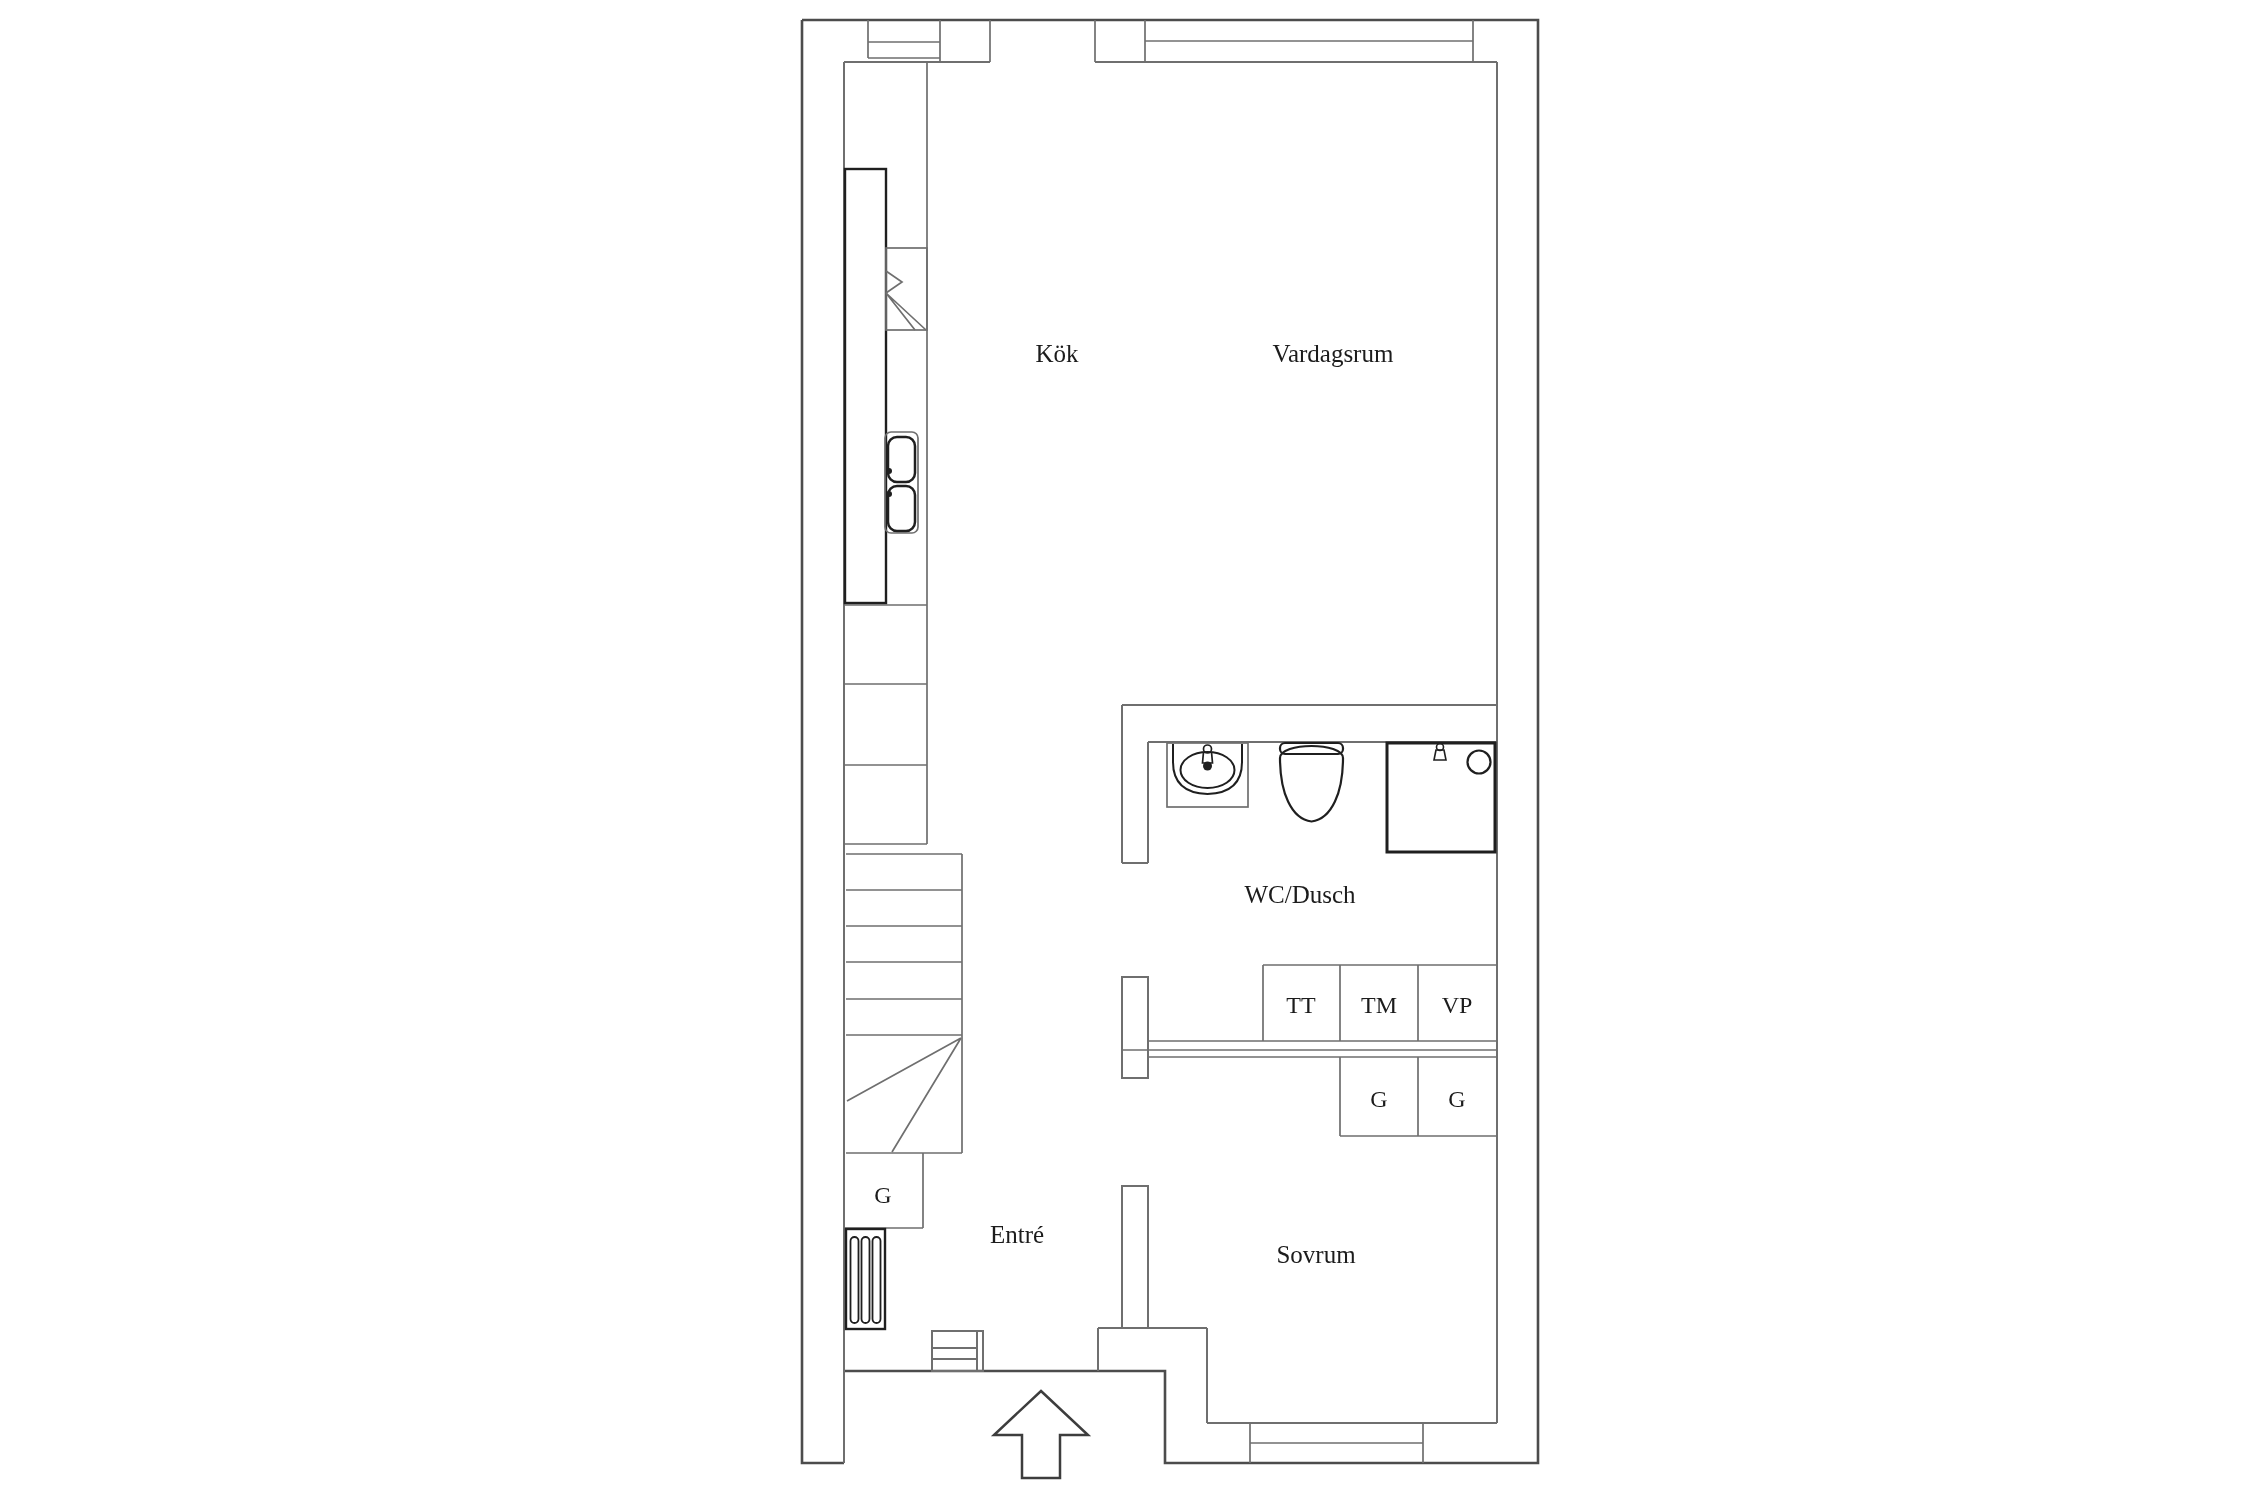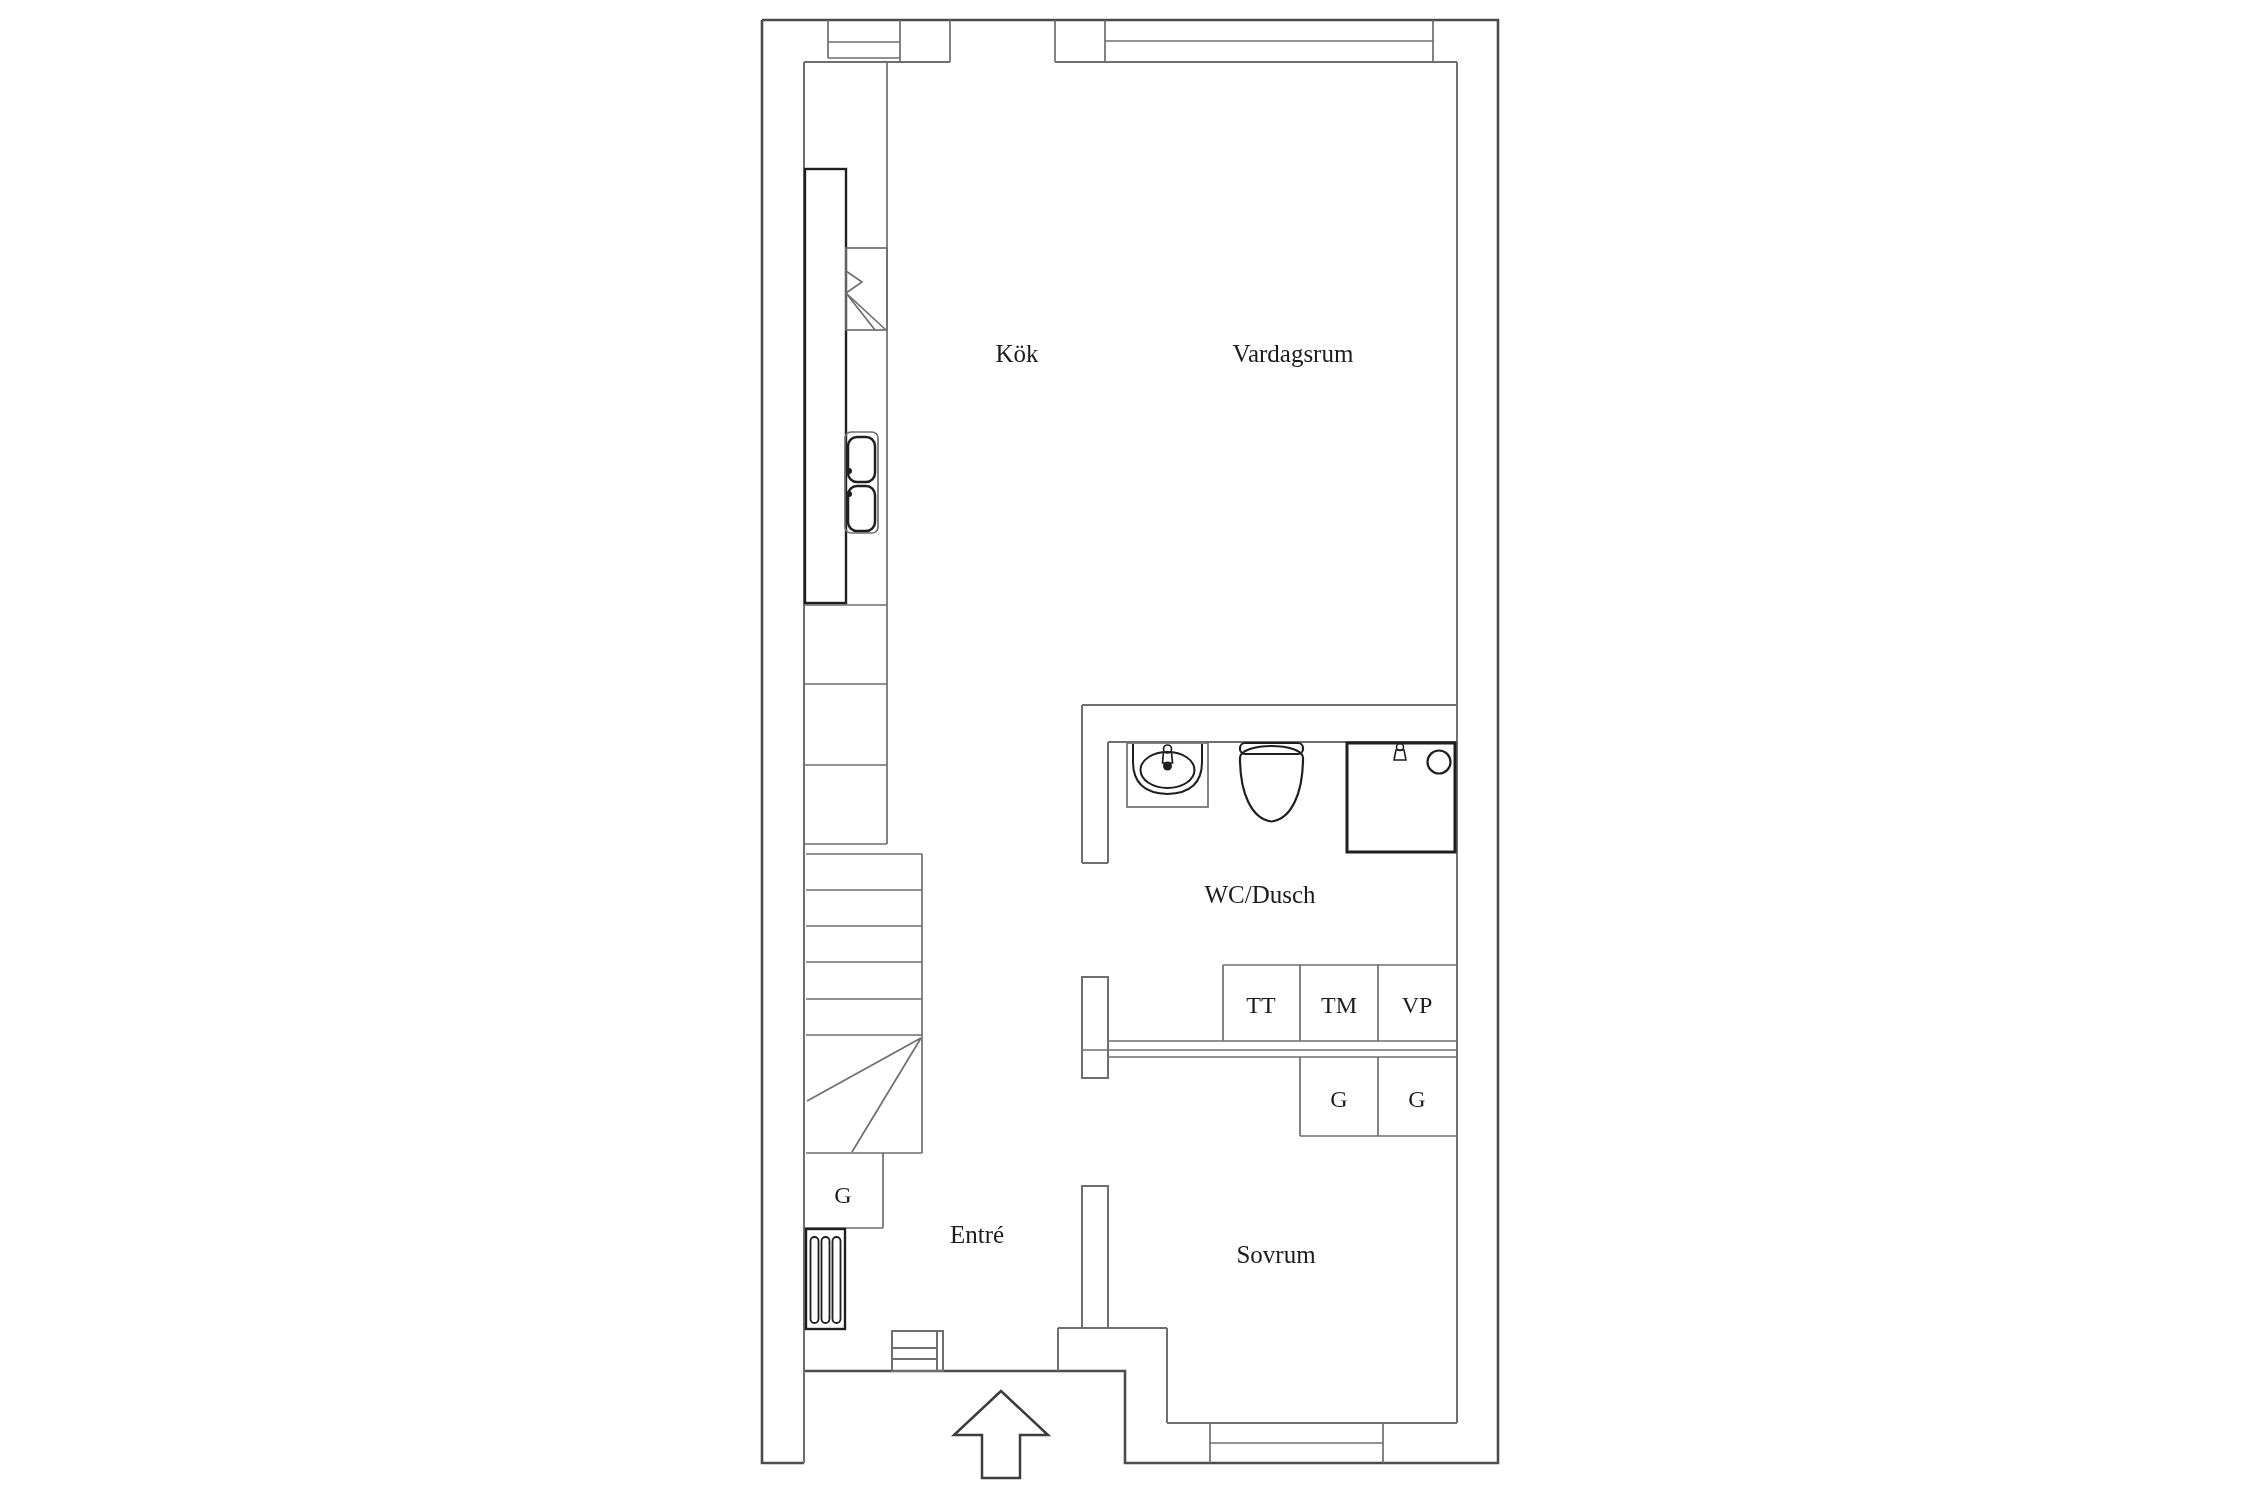--- a/index.html
+++ b/index.html
@@ -10,21 +10,21 @@
     --text:#1c1c1c;
     --background:#ffffff;
   }
   html,body{margin:0;padding:0;}
   body{
     width:2250px;height:1500px;
     background:var(--background);
     font-family:"Liberation Serif","DejaVu Serif",serif;
     overflow:hidden;
   }
-  .plan-wrap{position:absolute;left:0;top:0;width:2052px;height:1500px;}
+  .plan-wrap{position:absolute;left:0;top:0;width:2052px;height:1500px;padding-left:40px;}
   svg{display:block;}
   .w-out{stroke:var(--outer-wall);stroke-width:2.6;fill:none;}
   .w-in{stroke:var(--wall);stroke-width:2;fill:none;}
   .thin{stroke:var(--wall);stroke-width:1.7;fill:none;}
   .dark{stroke:var(--fixture);fill:none;}
   .fill-dark{fill:var(--fixture);stroke:none;}
   .arrow-shape{stroke:var(--arrow);stroke-width:2.5;fill:#ffffff;stroke-linejoin:miter;}
   text{fill:var(--text);}
   .lbl{font-size:25px;text-anchor:middle;}
   .code{font-size:24px;text-anchor:middle;}

